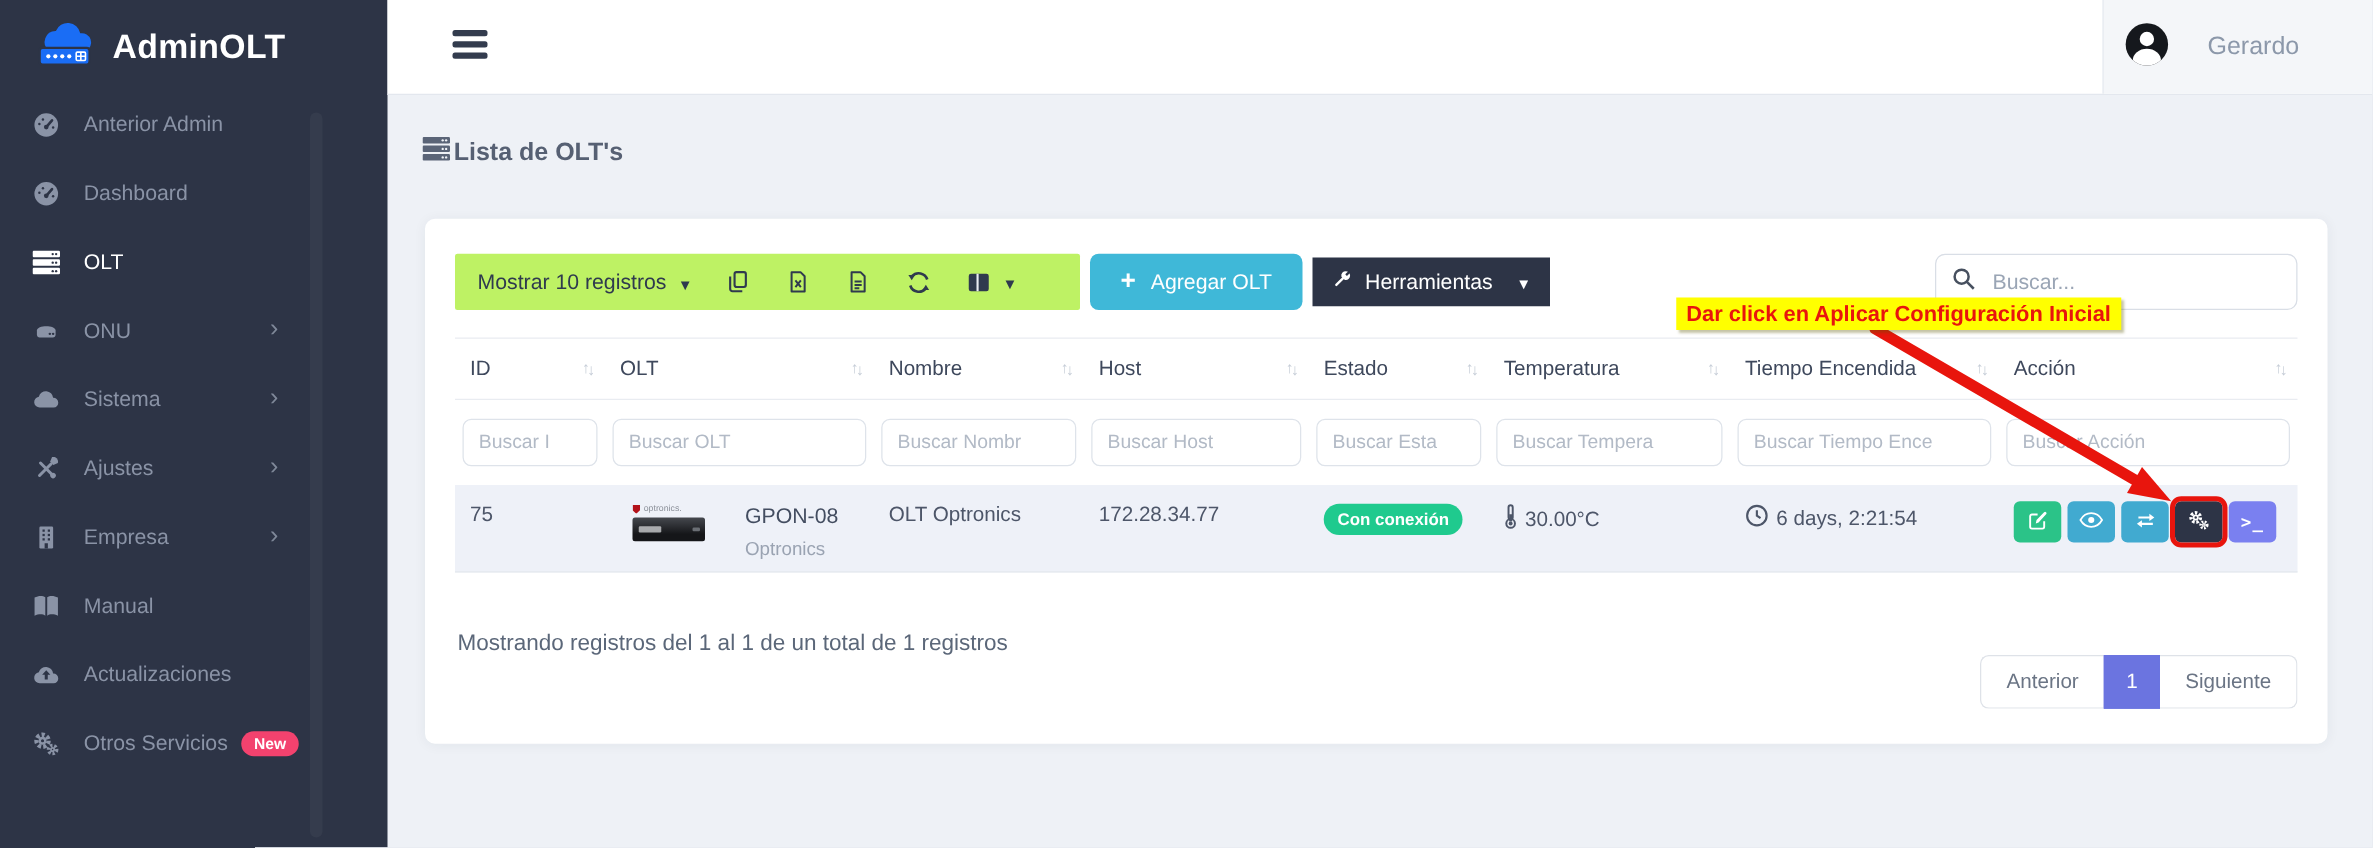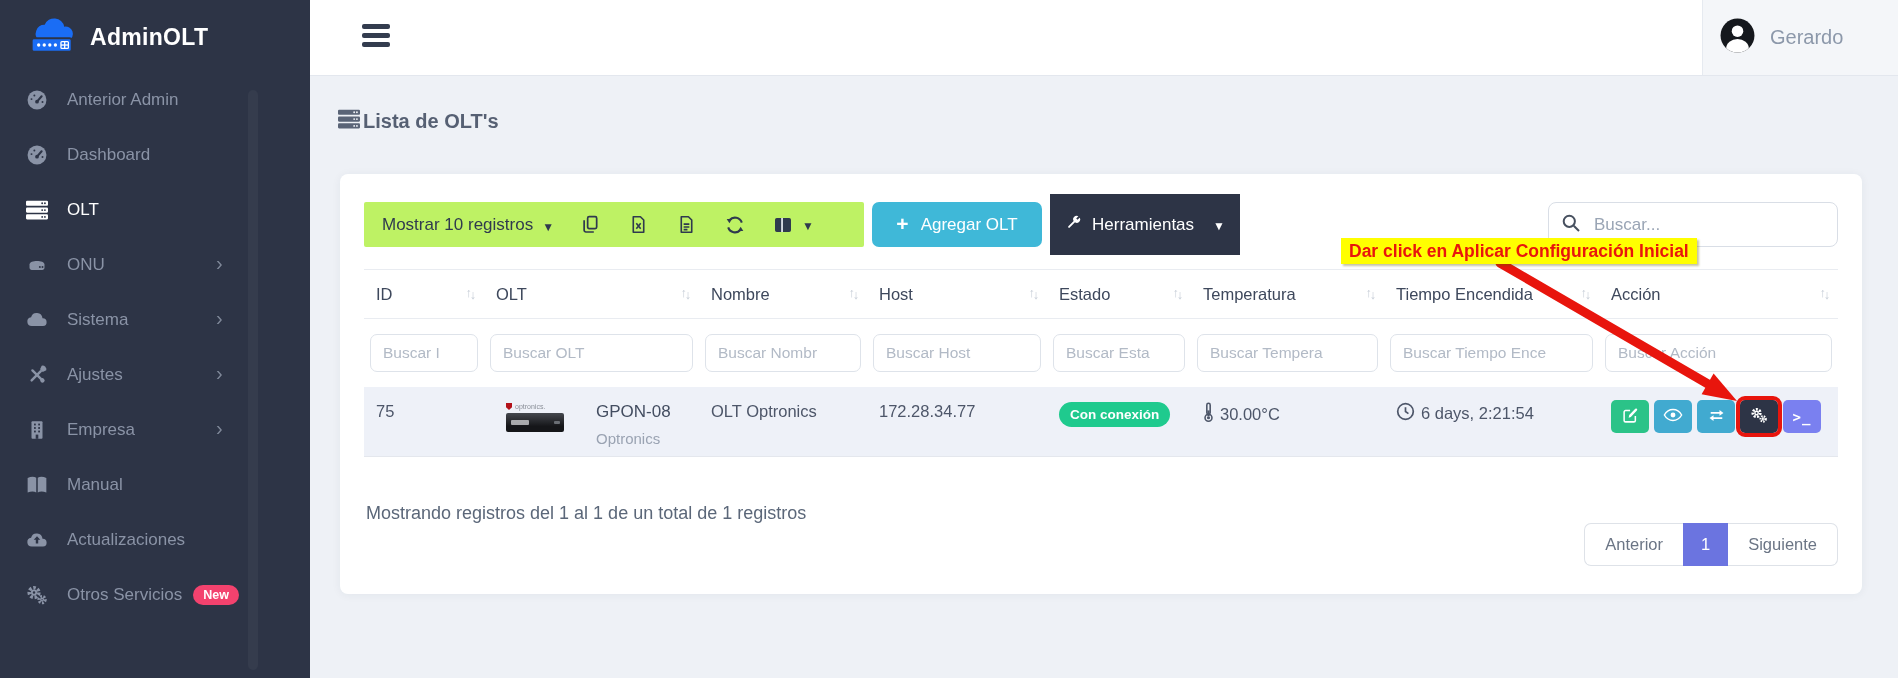--- a/index.html
+++ b/index.html
@@ -2,40 +2,40 @@
 <html><head>
 <meta charset="utf-8">
 <style>
   * { box-sizing: border-box; }
   body { margin:0; background:#dfe3ea; font-family:"Liberation Sans",sans-serif; }
   .page { position:relative; width:1898px; height:678px; background:#eef1f6; overflow:hidden; }
 
   
   .sidebar { position:absolute; left:0; top:0; width:310px; height:678px; background:#2d3446; }
   .logo { display:flex; align-items:center; gap:10px; padding:12px 0 0 28px; height:62px; }
-  .logo-text { color:#fff; font-size:23px; font-weight:800; letter-spacing:.3px; }
+  .logo-text { color:#fff; font-size:27px; font-weight:800; letter-spacing:.3px; }
   .nav { margin-top:10px; }
   .nav-item { position:relative; display:flex; align-items:center; height:55px; padding-left:24px;
               color:#8a93a6; font-size:17px; cursor:pointer; }
   .nav-item .ic { width:26px; height:24px; color:#8a93a6; display:flex; align-items:center; justify-content:center; flex:none; }
   .nav-item .lbl { margin-left:17px; white-space:nowrap; }
   .nav-item.active { color:#fff; }
   .nav-item.active .ic { color:#fff; }
   .chev { position:absolute; left:216px; top:50%; transform:translateY(-56%); font-size:20px; color:#7f8899; }
   .badge-new { margin-left:11px; background:#f3426e; color:#fff; font-size:12.5px; font-weight:700;
                padding:3px 10px; border-radius:11px; }
   .scroll-strip { position:absolute; left:248px; top:90px; bottom:8px; width:10px; background:#353c4d; border-radius:5px; }
 
   
   .topbar { position:absolute; left:310px; top:0; right:0; height:76px; background:#fff; border-bottom:1px solid #e3e7ee; }
   .burger { position:absolute; left:52px; top:24px; width:28px; cursor:pointer; }
   .burger div { height:4.6px; background:#333c4e; border-radius:2px; margin-bottom:4.6px; }
   .burger div:last-child { margin-bottom:0; }
-  .user { position:absolute; right:0; top:0; width:196px; height:75px; background:#f4f6f9; border-left:1px solid #e6eaf0;
-          display:flex; align-items:center; gap:14px; padding-left:16px; cursor:pointer; }
+  .user { position:absolute; right:0; top:0; width:216px; height:75px; background:#f4f6f9; border-left:1px solid #e6eaf0;
+          display:flex; align-items:center; gap:30px; padding-left:16px; cursor:pointer; }
   .user-name { color:#8c98aa; font-size:20px; }
 
   
   .content { position:absolute; left:310px; top:76px; right:0; bottom:0; }
   .page-title { display:flex; align-items:center; gap:3px; margin:32px 0 0 28px; color:#566073; font-size:20px; font-weight:700; }
   .title-icon { color:#5a6477; --hole:#eef1f6; }
 
   .card { position:relative; margin:39px 36px 0 30px; height:420px; background:#fff; border-radius:8px;
           box-shadow:0 1px 10px rgba(40,50,70,.06); padding:28px 24px 0; }
 
@@ -44,21 +44,21 @@
   .length-box { display:flex; align-items:center; width:500px; height:45px; background:#bef264; border-radius:2px;
                 padding:0 18px; color:#2f3a4e; --hole:#e9edf3; }
   .length-label { font-size:17px; cursor:pointer; }
   .caret { font-size:12px; margin-left:9px; position:relative; top:1px; }
   .tool-icons { display:flex; align-items:center; gap:28px; margin-left:27px; }
   .tool-btn { width:20px; height:20px; color:#2f3a4e; cursor:pointer; display:flex; align-items:center; }
   .btn-add { margin-left:8px; width:170px; height:45px; background:#3fb8d8; border:none; border-radius:7px; color:#fff;
              font-size:17px; display:flex; align-items:center; justify-content:center; gap:12px; cursor:pointer;
              font-family:inherit; }
   .plus { font-size:21px; font-weight:700; position:relative; top:-1px; }
-  .btn-tools { margin-left:8px; width:190px; height:61px; background:#2d3446; border:none; border-radius:0; color:#fff;
+  .btn-tools { margin-left:8px; width:190px; height:39px; background:#2d3446; border:none; border-radius:0; color:#fff;
                font-size:17px; display:flex; align-items:center; justify-content:center; gap:10px; cursor:pointer;
                font-family:inherit; }
   .search { margin-left:auto; width:290px; height:45px; border:1px solid #d9dee6; border-radius:8px; background:#fff;
             display:flex; align-items:center; padding:0 12px; gap:11px; }
   .search input { border:none; outline:none; font-size:17px; color:#701a75; width:100%; background:transparent; font-family:inherit; }
   .search input::placeholder { color:#9aa5b5; }
 
   
   .grid-cols { display:grid; grid-template-columns:120px 215px 168px 180px 144px 193px 215px minmax(0,1fr); }
   .tbl { margin-top:22px; }

